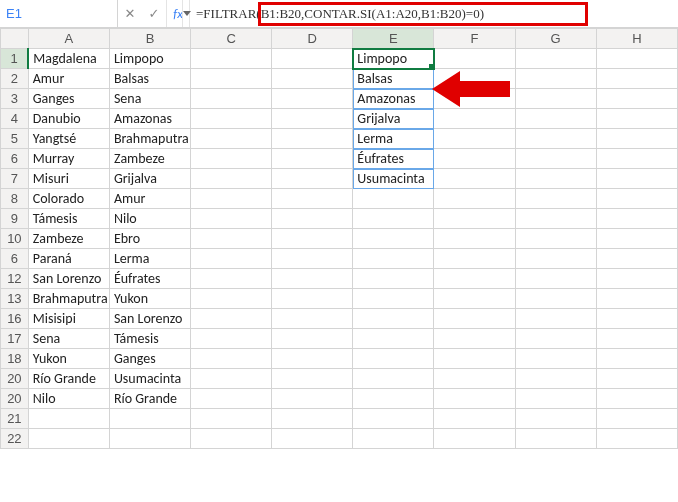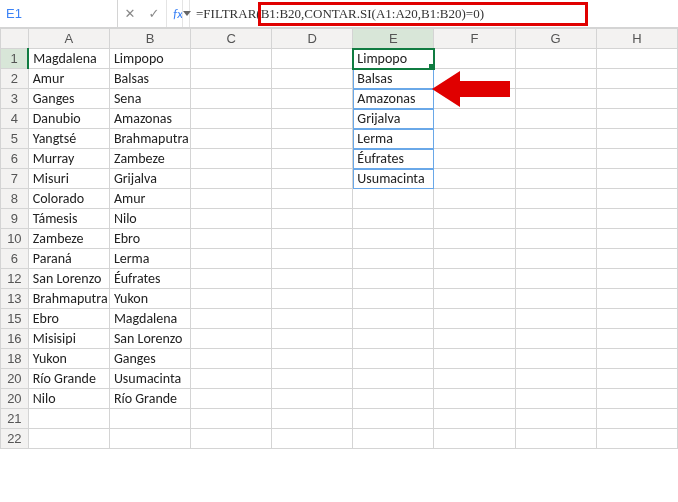--- a/index.html
+++ b/index.html
@@ -379,34 +379,34 @@
           <td>Brahmaputra</td>
           <td>Yukon</td>
           <td></td>
           <td></td>
           <td></td>
           <td></td>
           <td></td>
           <td></td>
         </tr>
         <tr>
-          <th>15</th>
-          <td>Ebro</td>
-          <td>Magdalena</td>
-          <td></td>
-          <td></td>
-          <td></td>
-          <td></td>
-          <td></td>
-          <td></td>
-        </tr>
-        <tr>
           <th>16</th>
           <td>Misisipi</td>
           <td>San Lorenzo</td>
+          <td></td>
+          <td></td>
+          <td></td>
+          <td></td>
+          <td></td>
+          <td></td>
+        </tr>
+        <tr>
+          <th>17</th>
+          <td>Sena</td>
+          <td>Támesis</td>
           <td></td>
           <td></td>
           <td></td>
           <td></td>
           <td></td>
           <td></td>
         </tr>
         <tr>
           <th>18</th>
           <td>Yukon</td>

